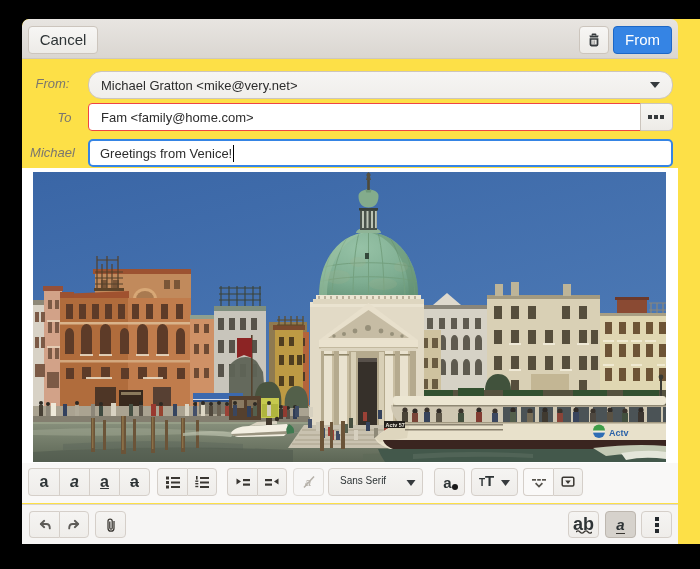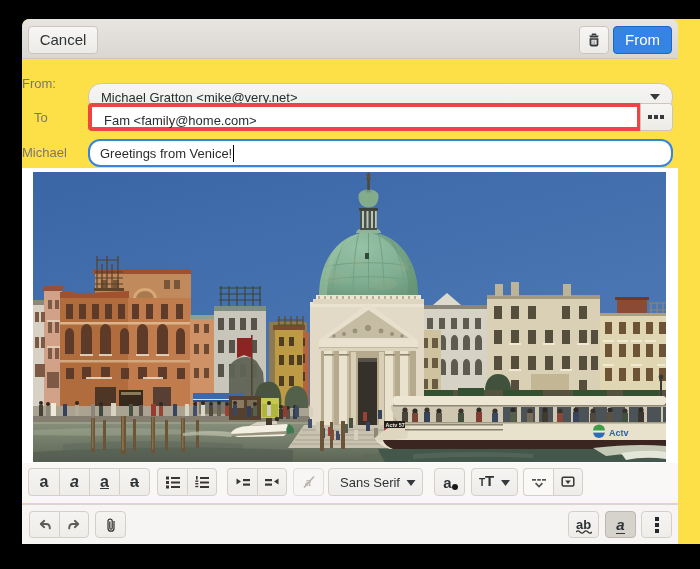--- a/index.html
+++ b/index.html
@@ -6,30 +6,30 @@
 #win{position:absolute;left:22px;top:19px;width:700px;height:525px;background:#fde047;
 border-radius:7px 7px 0 0;overflow:hidden;}
 #hdr{position:absolute;left:0;top:0;width:656px;height:40px;
 background:linear-gradient(#e8e5e1,#dad6d1);border-bottom:1px solid #cdc7c0;border-radius:7px 7px 0 0;}
 .btn{position:absolute;background:linear-gradient(#f7f6f4,#edebe7);border:1px solid #ccc5bd;
 border-radius:4px;color:#2e3436;font-size:15px;text-align:center;}
 #cancel{left:6px;top:7px;width:70px;height:28px;line-height:26px;}
 #trash{left:557px;top:7px;width:30px;height:28px;}
 #send{left:591px;top:7px;width:59px;height:28px;line-height:26px;background:#3584e4;
 border:1px solid #1c67c6;color:#fff;}
-.lab{position:absolute;color:#7a766f;font-size:13px;text-align:left;right:595px;}
+.lab{position:absolute;color:#7a766f;font-size:13px;text-align:center;right:595px;font-style:italic;}
 .fval{position:absolute;color:#2c2c2c;font-size:13px;}
-#fromc{position:absolute;left:66px;top:64px;width:585px;height:28px;
+#fromc{position:absolute;left:66px;top:52px;width:585px;height:28px;
 background:linear-gradient(#f6f5f3,#f0eeeb);border:1px solid #ccc5bd;border-radius:13px;}
 #toe{position:absolute;left:66px;top:84px;width:553px;height:28px;background:#fff;
-border:4px solid #ef4444;border-radius:4px 0 0 4px;}
+border:1px solid #ef4444;border-radius:4px 0 0 4px;}
 #tob{position:absolute;left:618px;top:84px;width:33px;height:28px;
 background:linear-gradient(#f7f6f4,#edebe7);border:1px solid #ccc5bd;border-radius:0 4px 4px 0;}
 #sube{position:absolute;left:66px;top:120px;width:585px;height:28px;background:#fff;
-border:2px solid #3584e4;border-radius:12px;}
+border:2px solid #3584e4;border-radius:5px;}
 #body{position:absolute;left:0;top:149px;width:656px;height:295px;background:#fff;}
 #photo{position:absolute;left:11px;top:153px;width:633px;height:290px;}
 #fmtbar{position:absolute;left:0;top:444px;width:656px;height:40px;background:#f9f8f7;}
 #botbar{position:absolute;left:0;top:485px;width:656px;height:40px;background:#f6f5f4;
 border-top:1px solid #dad5cf;}
 .tb{position:absolute;background:linear-gradient(#f5f4f2,#efedea);border:1px solid #d5cfc9;
 border-radius:4px;}
 .tbg{position:absolute;display:flex;}
 .tbg .tb{position:relative;border-radius:0;border-right:none;}
 .tbg .tb:first-child{border-radius:4px 0 0 4px;}
@@ -691,21 +691,21 @@
         </svg>
       </div>
   </div>
   <div class="tb ic" style="left:271px;top:449px;width:31px;background:#f7f6f5;border-color:#e0dcd7;">
       <svg width="16" height="16" viewBox="0 0 16 16">
         <text x="4" y="12" font-size="11" font-style="italic" fill="#b5b0a8" font-family="Liberation Sans">a</text>
         <path d="M3 13.5 L13 2.5" stroke="#b5b0a8" stroke-width="1.5"></path>
       </svg>
     </div>
   <div class="tb" style="left:306px;top:449px;width:95px;">
-      <span style="position:absolute;left:11px;top:6px;font-size:13px;color:#2e3436;">Sans Serif</span>
+      <span style="position:absolute;left:11px;top:6px;font-size:10px;color:#2e3436;">Sans Serif</span>
       <svg style="position:absolute;right:6px;top:11px;" width="10" height="6" viewBox="0 0 9 6">
         <path d="M0 0 h9 l-4.5 6 z" fill="#363a3d"></path>
       </svg>
     </div>
   <div class="tb ic" style="left:412px;top:449px;width:31px;">
       <b style="font-size:15px;margin-right:4px;">a</b>
       <span style="position:absolute;left:17px;top:15px;width:6px;height:6px;border-radius:50%;background:#191919;"></span>
     </div>
   <div class="tb" style="left:449px;top:449px;width:47px;">
       <span style="position:absolute;left:7px;top:8px;font-size:10px;font-weight:bold;color:#2e3436;">T</span>
@@ -750,21 +750,21 @@
       </div>
   </div>
   <div class="tb ic bb" style="left:73px;top:492px;width:31px;">
       <svg width="16" height="16" viewBox="0 0 16 16">
         <g fill="none" stroke="#3a3732" stroke-width="1.25">
           <path d="M11 4 v7.2 a3 3 0 0 1 -6 0 v-7 a2.1 2.1 0 0 1 4.2 0 v6.8 a1.2 1.2 0 0 1 -2.4 0 v-6.6"></path>
         </g>
       </svg>
     </div>
   <div class="tb ic bb" style="left:546px;top:492px;width:31px;">
-      <b style="font-size:13px;">ab</b>
+      <b style="font-size:18px;">ab</b>
       <svg style="position:absolute;left:7px;top:18px;" width="16" height="4" viewBox="0 0 16 4">
         <path d="M0 2 q2 -2.4 4 0 t4 0 t4 0 t4 0" fill="none" stroke="#3a3732" stroke-width="1.2"></path>
       </svg>
     </div>
   <div class="tb ic bb" style="left:583px;top:492px;width:31px;background:#d6d2cc;border-color:#bdb7af;">
       <b style="font-size:15px;font-style:italic;border-bottom:1.5px solid #3a3732;">a</b>
     </div>
   <div class="tb ic bb" style="left:619px;top:492px;width:31px;">
       <svg width="4" height="16" viewBox="0 0 4 16" fill="#24292d">
         <rect x="0" y="0" width="4" height="4"></rect>

